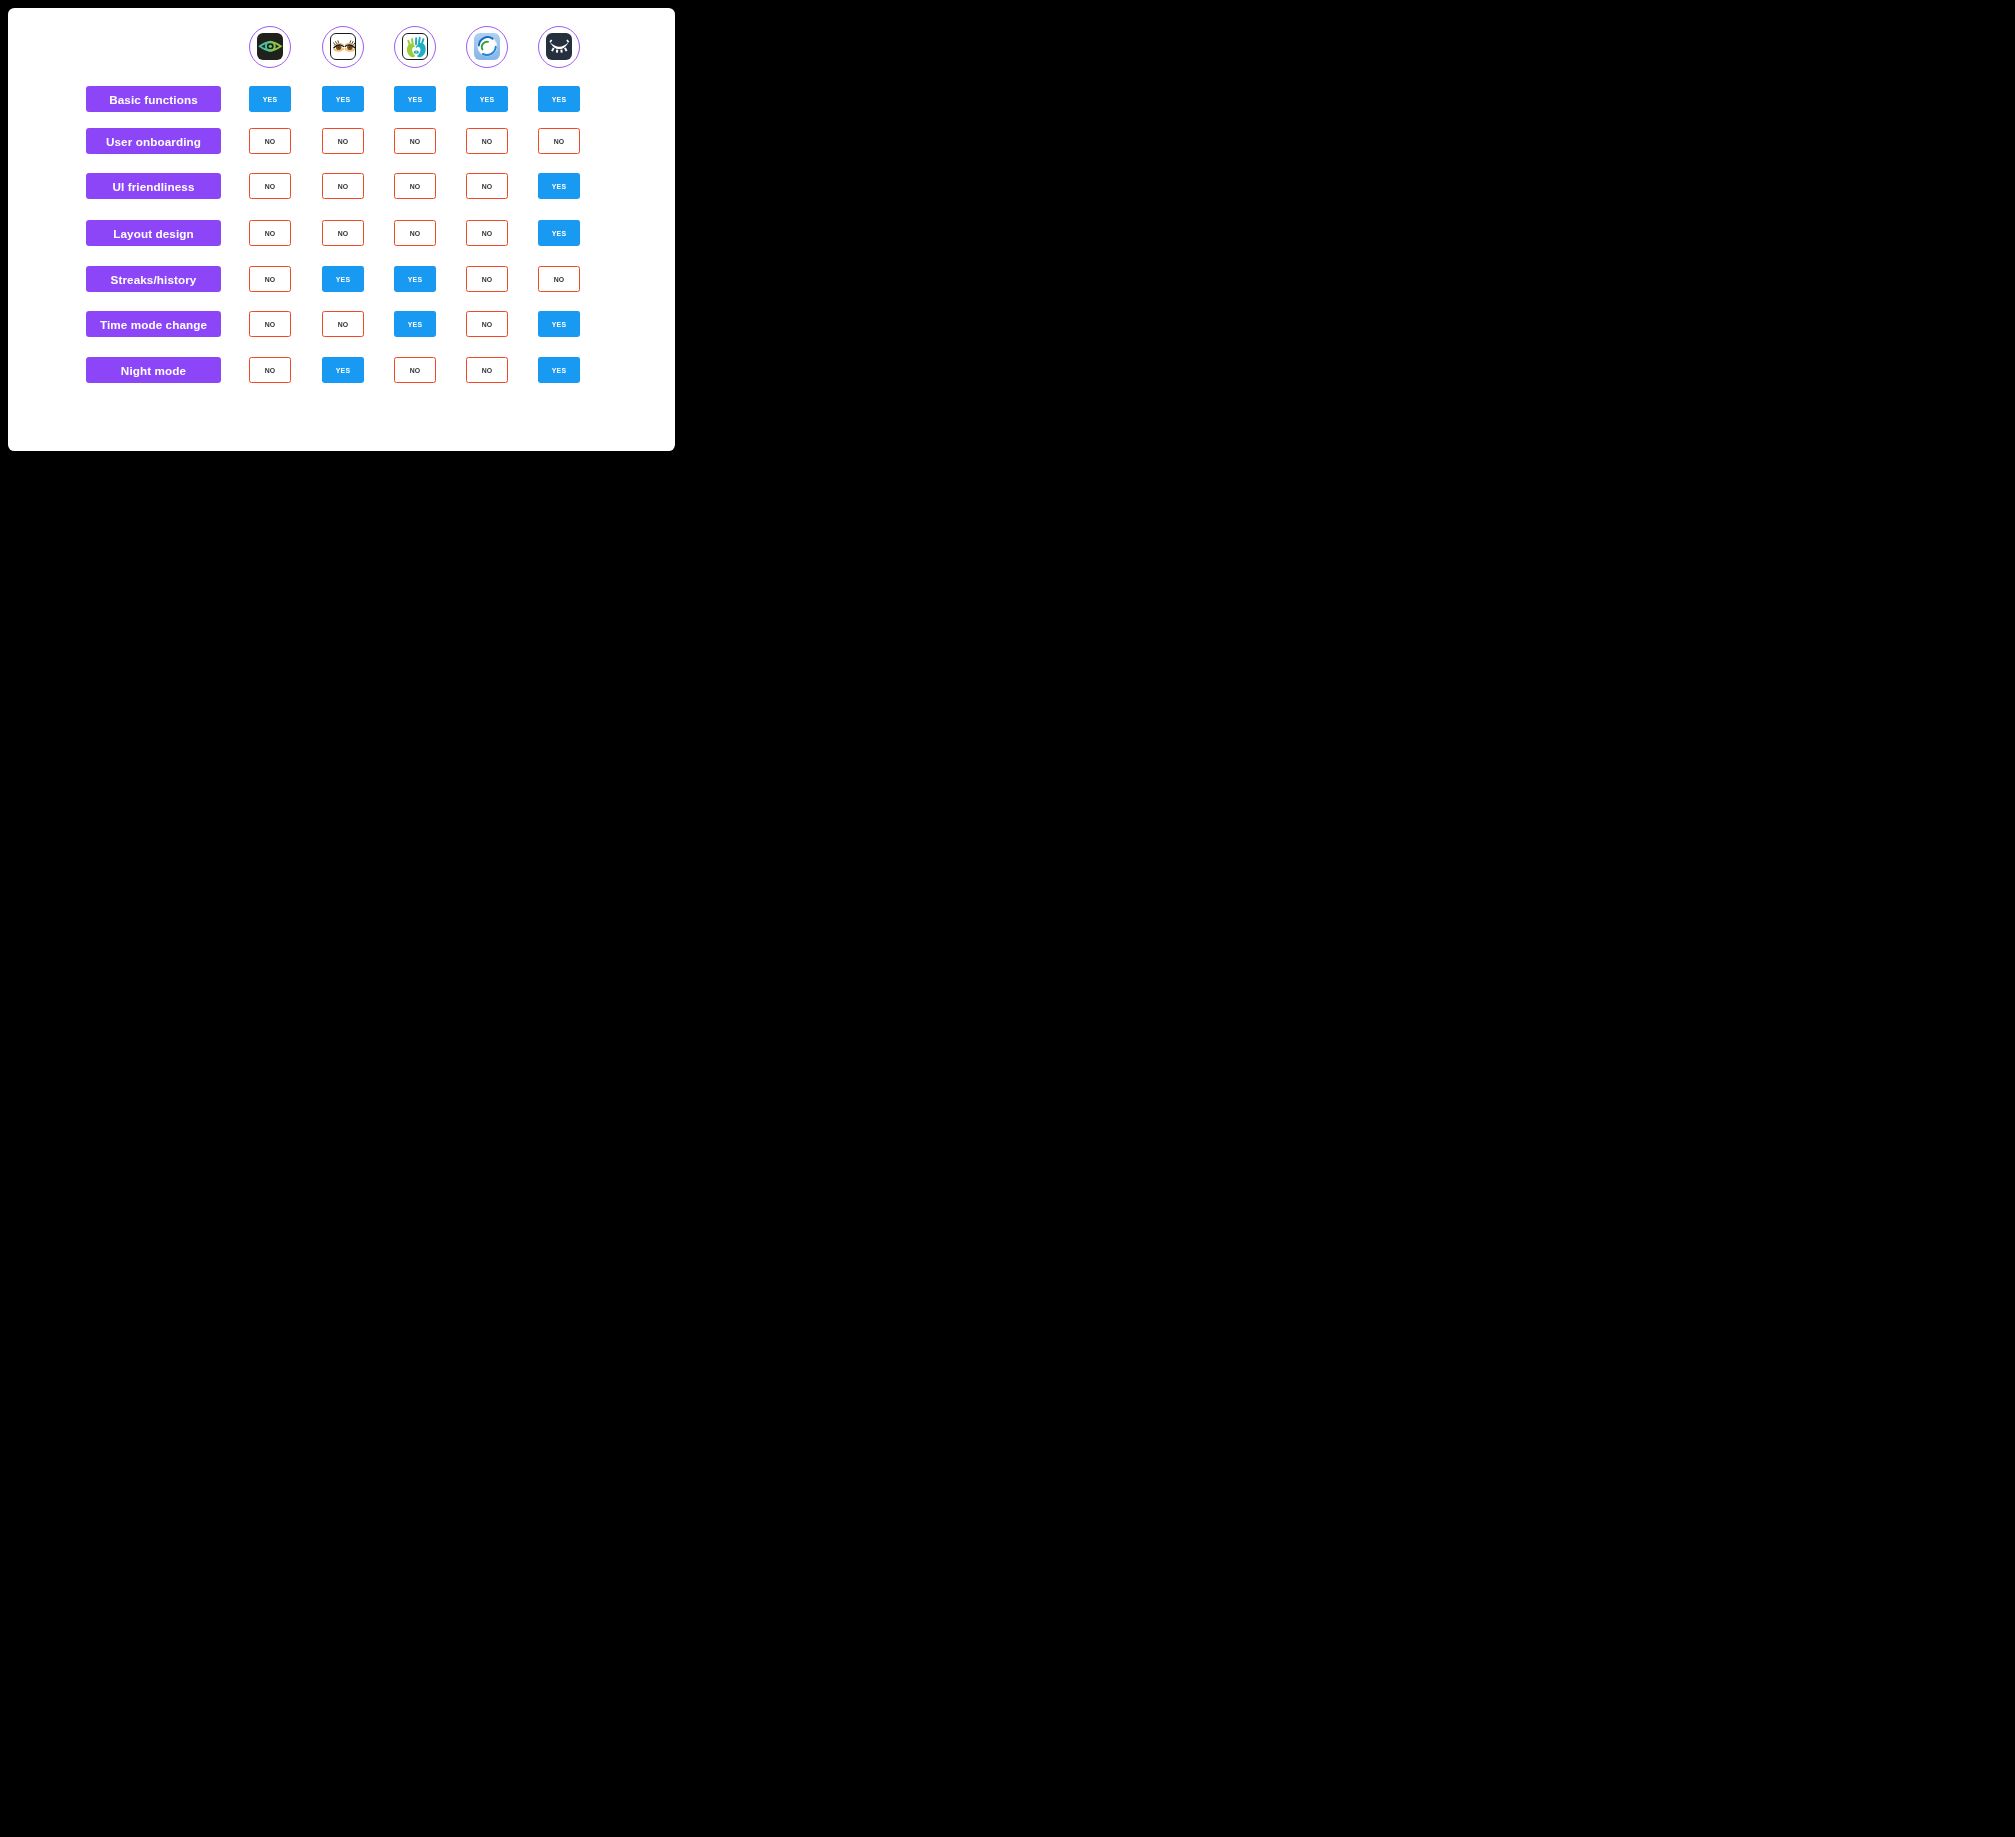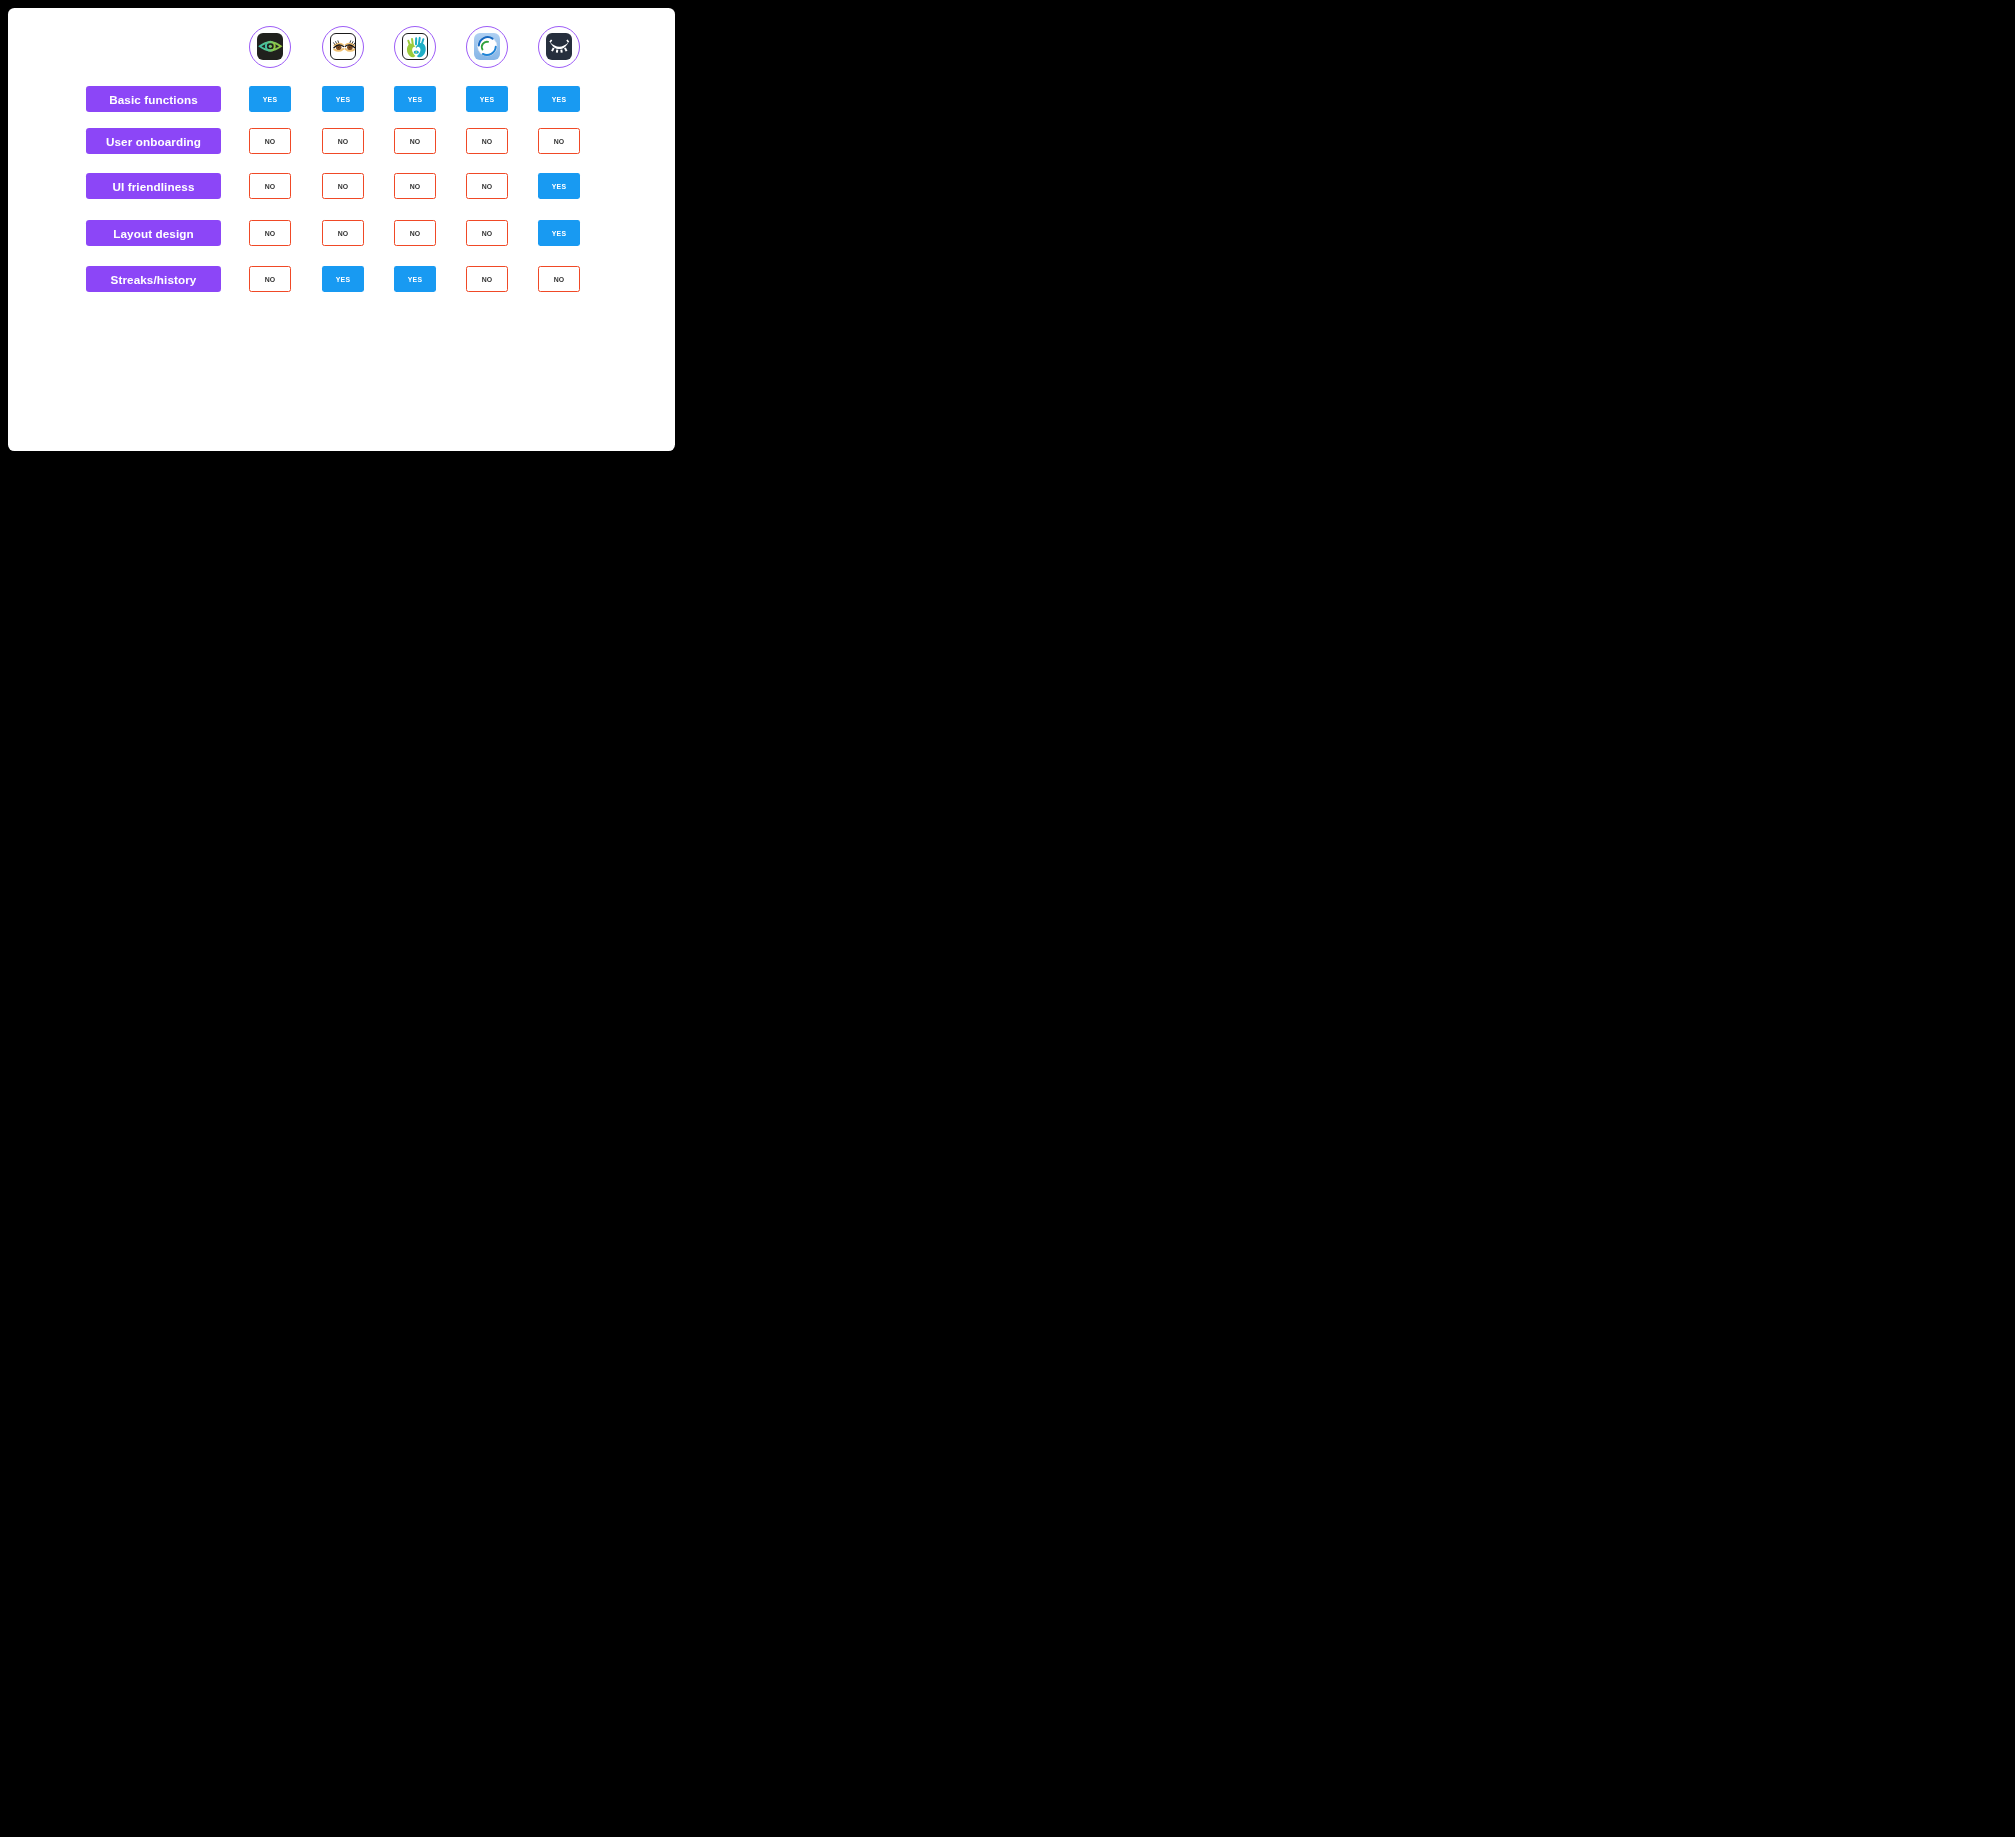--- a/index.html
+++ b/index.html
@@ -152,14 +152,30 @@
     <div class="cell c5 yes">YES</div>
   </div>
   <div class="row r5">
     <div class="feature-label">Streaks/history</div>
     <div class="cell c1 no">NO</div>
     <div class="cell c2 yes">YES</div>
     <div class="cell c3 yes">YES</div>
     <div class="cell c4 no">NO</div>
     <div class="cell c5 no">NO</div>
   </div>
+  <div class="row r6">
+    <div class="feature-label">Time mode change</div>
+    <div class="cell c1 no">NO</div>
+    <div class="cell c2 no">NO</div>
+    <div class="cell c3 yes">YES</div>
+    <div class="cell c4 no">NO</div>
+    <div class="cell c5 yes">YES</div>
+  </div>
+  <div class="row r7">
+    <div class="feature-label">Night mode</div>
+    <div class="cell c1 no">NO</div>
+    <div class="cell c2 yes">YES</div>
+    <div class="cell c3 no">NO</div>
+    <div class="cell c4 no">NO</div>
+    <div class="cell c5 yes">YES</div>
+  </div>
 </div>
 
 
 </body></html>

